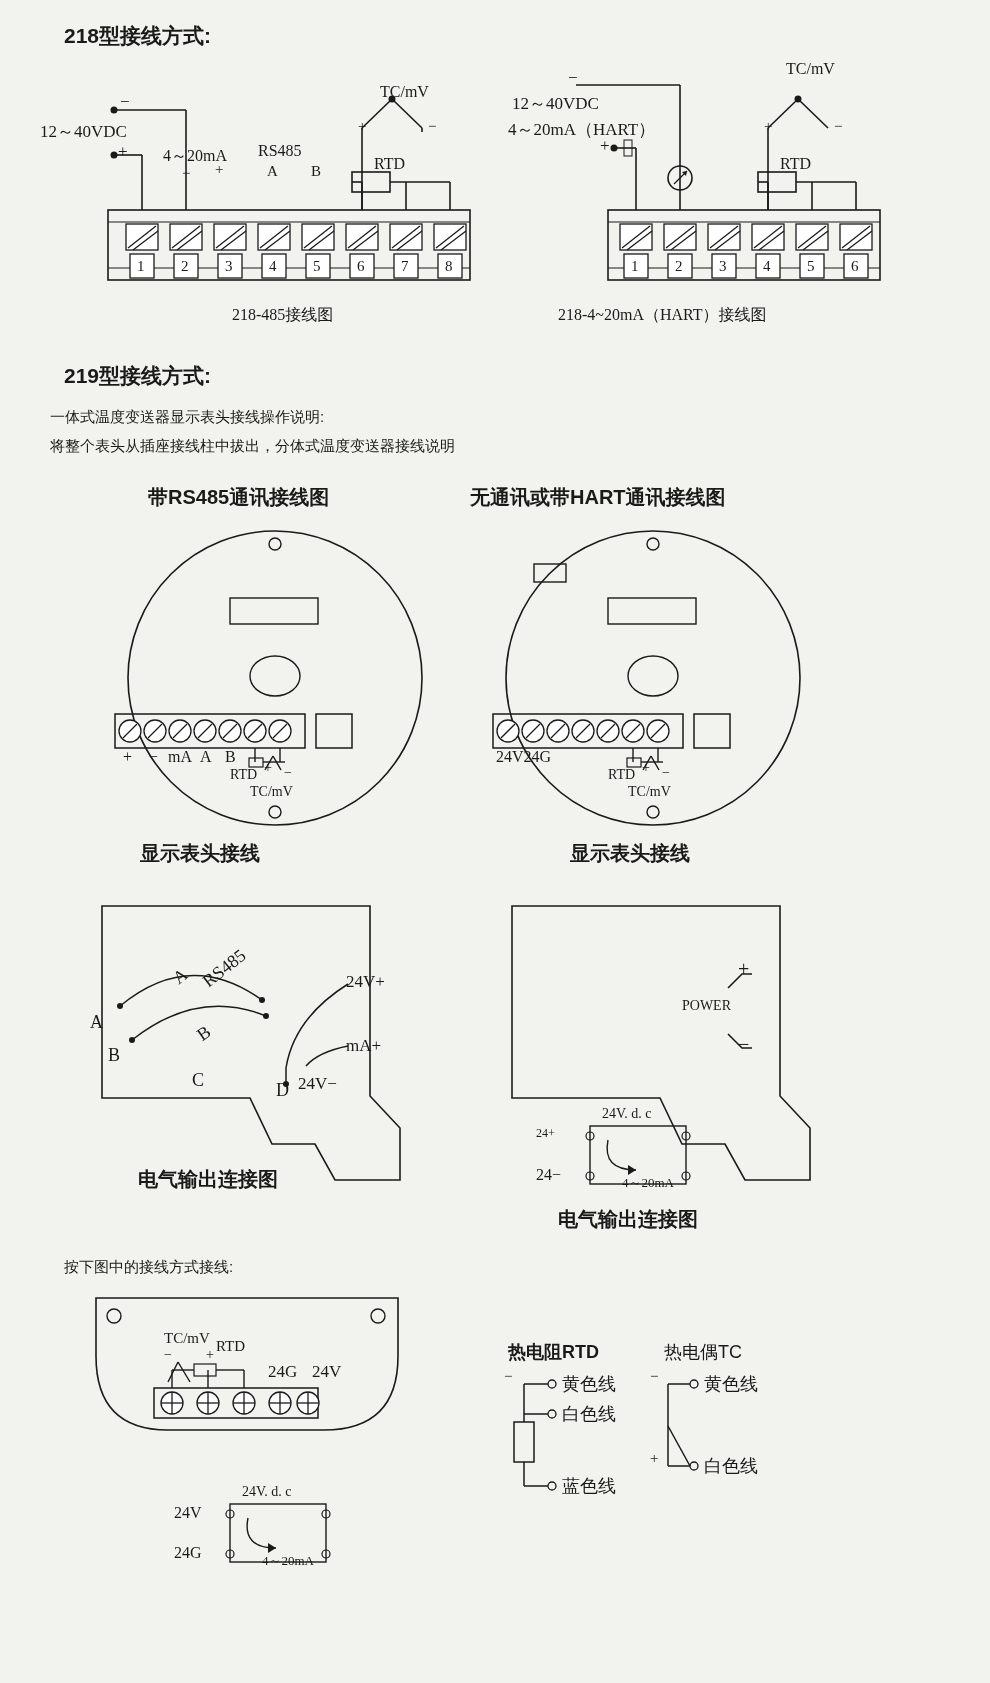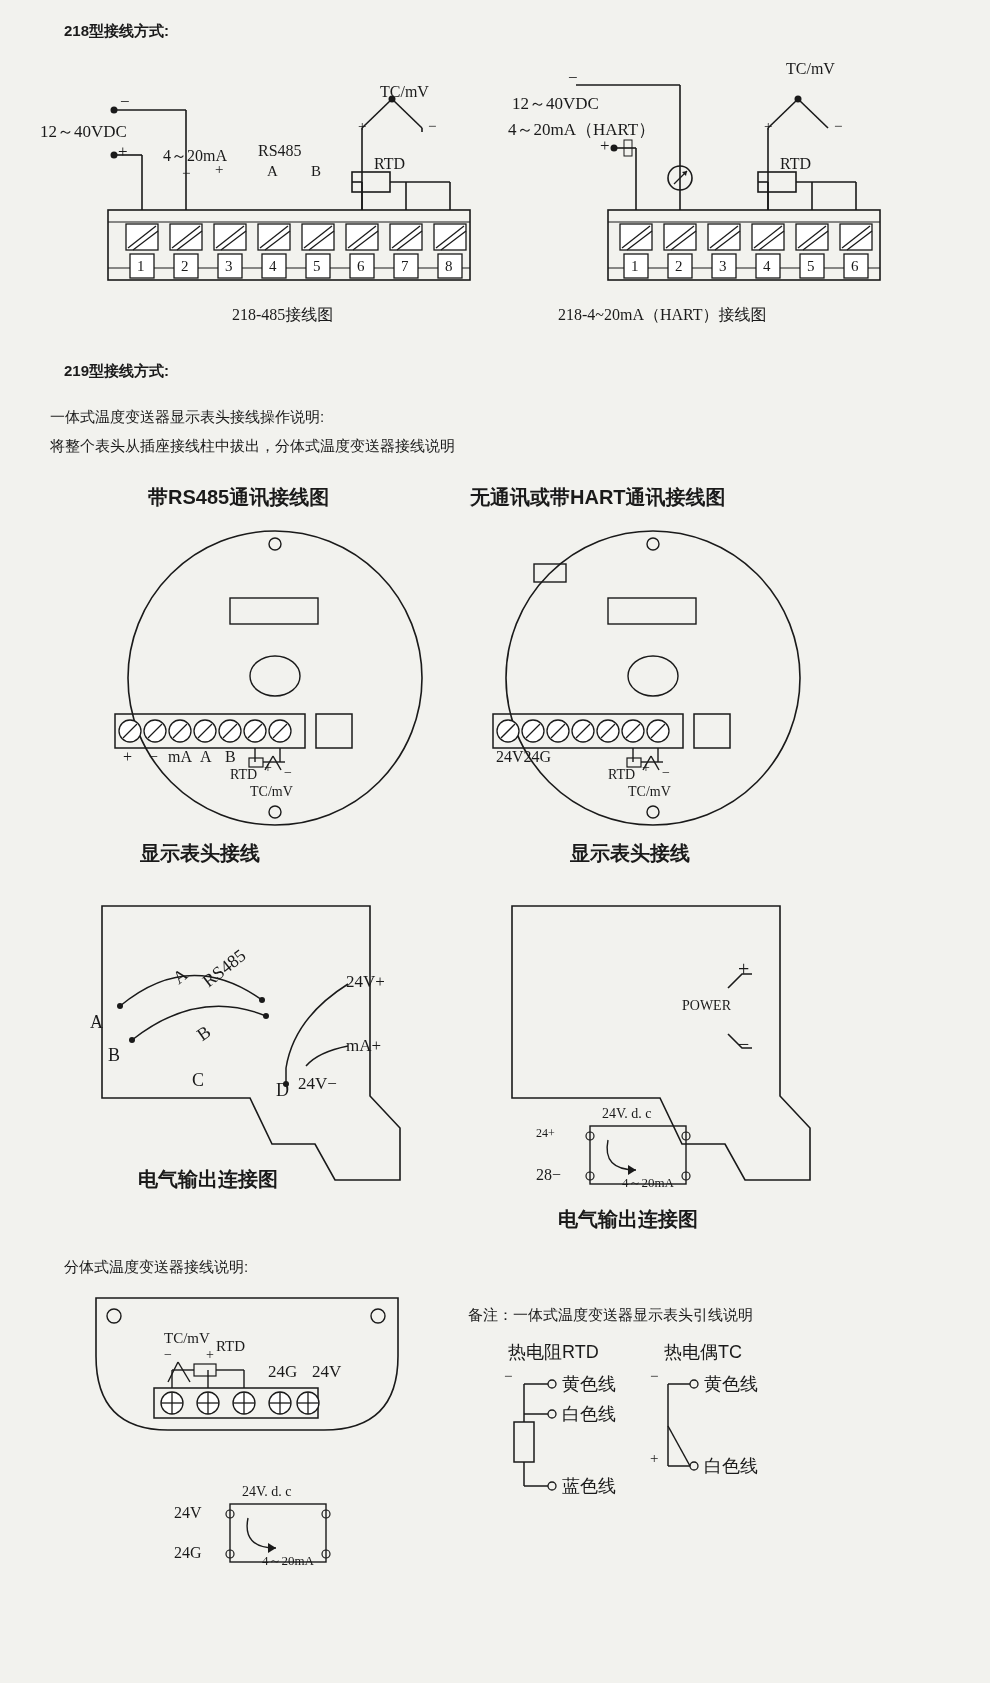--- a/index.html
+++ b/index.html
@@ -1,20 +1,20 @@
 <!DOCTYPE html>
 <html><head>
 <meta charset="utf-8">
 <style>
   html,body{margin:0;padding:0;background:#f2f2ee;}
   body{width:990px;height:1683px;position:relative;font-family:"Liberation Sans",sans-serif;color:#1a1a1a;overflow:hidden;}
   .abs{position:absolute;}
   .t{position:absolute;white-space:nowrap;}
   .serif{font-family:"Liberation Serif",serif;}
-  .sec-title{font-size:15px;font-weight:700;font-family:"Liberation Sans",sans-serif;}
+  .sec-title{font-size:21px;font-weight:700;font-family:"Liberation Sans",sans-serif;}
   .body-txt{font-size:15px;}
   .cap{font-size:16px;font-family:"Liberation Serif",serif;}
   .capb{font-size:20px;font-weight:700;}
   .sm{font-size:14px;font-family:"Liberation Serif",serif;}
   .sm2{font-size:13px;font-family:"Liberation Serif",serif;}
   svg{position:absolute;left:0;top:0;overflow:visible;}
   .ln{stroke:#1a1a1a;fill:none;}
 </style>
 </head>
 <body>
@@ -319,26 +319,26 @@
     <circle class="ln" cx="100" cy="288" r="4" stroke-width="1.2" fill="#fff"></circle>
     <circle class="ln" cx="196" cy="288" r="4" stroke-width="1.2" fill="#fff"></circle>
     <path class="ln" d="M118,252 Q112,282 146,282" stroke-width="1.4"></path>
     <polygon points="146,282 138,277 138,287" fill="#1a1a1a"></polygon>
   </svg>
   <div class="t serif" style="left:248px;top:70px;font-size:20px;">+</div>
   <div class="t serif" style="left:248px;top:145px;font-size:20px;">−</div>
   <div class="t serif" style="left:192px;top:110px;font-size:14px;">POWER</div>
   <div class="t sm" style="left:112px;top:218px;">24V. d. c</div>
   <div class="t serif" style="left:46px;top:238px;font-size:12px;">24+</div>
-  <div class="t serif" style="left:46px;top:278px;font-size:16px;">28−</div>
+  <div class="t serif" style="left:46px;top:278px;font-size:16px;">24−</div>
   <div class="t sm2" style="left:132px;top:286px;">4～20mA</div>
   <div class="t capb" style="left:68px;top:318px;">电气输出连接图</div>
 </div>
 
-<div class="t body-txt" style="left:64px;top:1258px;">分体式温度变送器接线说明:</div>
+<div class="t body-txt" style="left:64px;top:1258px;">按下图中的接线方式接线:</div>
 
 <div class="abs" style="left:68px;top:1290px;width:370px;height:230px;">
   <svg width="370" height="230">
     <path class="ln" d="M28,8 L330,8 L330,66 Q330,140 256,140 L100,140 Q28,140 28,66 Z" stroke-width="1.6" fill="#fff"></path>
     <circle class="ln" cx="46" cy="26" r="7" stroke-width="1.4" fill="#fff"></circle>
     <circle class="ln" cx="310" cy="26" r="7" stroke-width="1.4" fill="#fff"></circle>
 
     <rect class="ln" x="86" y="98" width="164" height="30" stroke-width="1.5" fill="#fff"></rect>
     <g stroke="#1a1a1a" fill="none" stroke-width="1.3">
       <circle cx="104" cy="113" r="11" fill="#fff"></circle>
@@ -406,22 +406,21 @@
     <circle class="ln" cx="84" cy="180" r="4" stroke-width="1.3" fill="#fff"></circle>
 
     <line class="ln" x1="200" y1="78" x2="222" y2="78" stroke-width="1.5"></line>
     <line class="ln" x1="200" y1="78" x2="200" y2="120" stroke-width="1.5"></line>
     <line class="ln" x1="200" y1="120" x2="222" y2="160" stroke-width="1.5"></line>
     <line class="ln" x1="200" y1="120" x2="200" y2="160" stroke-width="1.5"></line>
     <line class="ln" x1="200" y1="160" x2="222" y2="160" stroke-width="1.5"></line>
     <circle class="ln" cx="226" cy="78" r="4" stroke-width="1.3" fill="#fff"></circle>
     <circle class="ln" cx="226" cy="160" r="4" stroke-width="1.3" fill="#fff"></circle>
   </svg>
-  <div class="t body-txt" style="left:0px;top:0px;">备注：一体式温度变送器显示表头引线说明</div>
-  <div class="t body-txt" style="left:40px;top:34px;font-size:18px;">热电阻RTD</div>
+  <div class="t body-txt" style="left:40px;top:34px;font-size:18px;font-weight:bold;">热电阻RTD</div>
   <div class="t body-txt" style="left:196px;top:34px;font-size:18px;">热电偶TC</div>
   <div class="t serif" style="left:36px;top:62px;font-size:15px;">−</div>
   <div class="t body-txt" style="left:94px;top:66px;font-size:18px;">黄色线</div>
   <div class="t body-txt" style="left:94px;top:96px;font-size:18px;">白色线</div>
   <div class="t body-txt" style="left:94px;top:168px;font-size:18px;">蓝色线</div>
   <div class="t serif" style="left:182px;top:62px;font-size:15px;">−</div>
   <div class="t serif" style="left:182px;top:144px;font-size:15px;">+</div>
   <div class="t body-txt" style="left:236px;top:66px;font-size:18px;">黄色线</div>
   <div class="t body-txt" style="left:236px;top:148px;font-size:18px;">白色线</div>
 </div>

